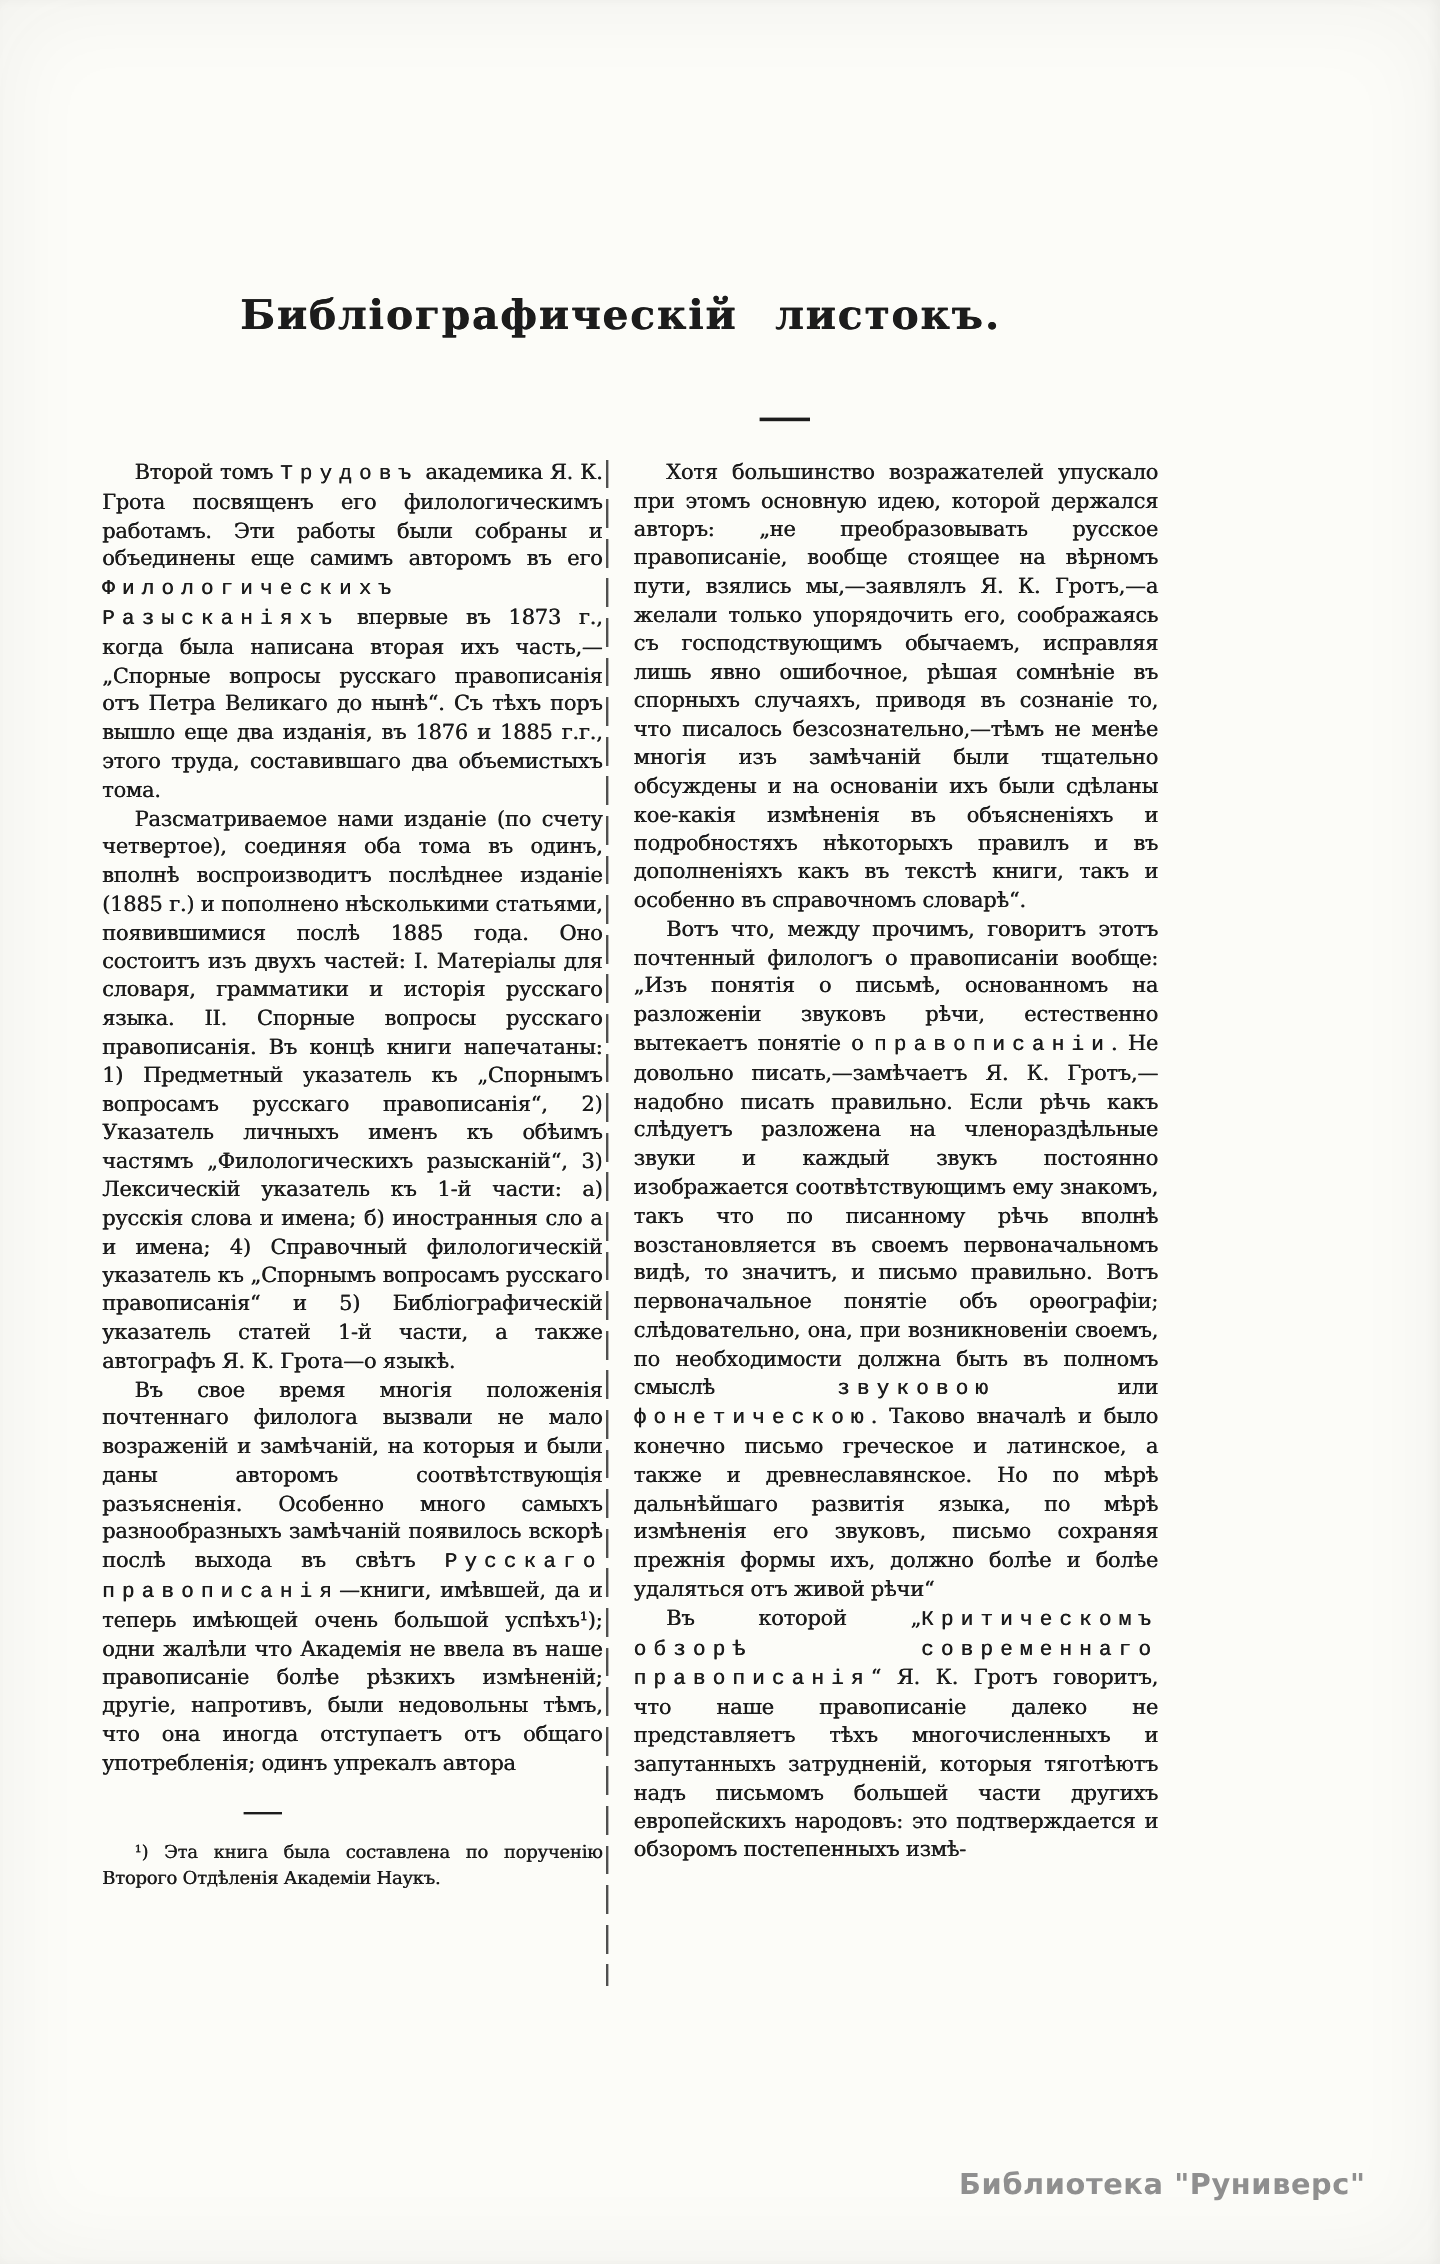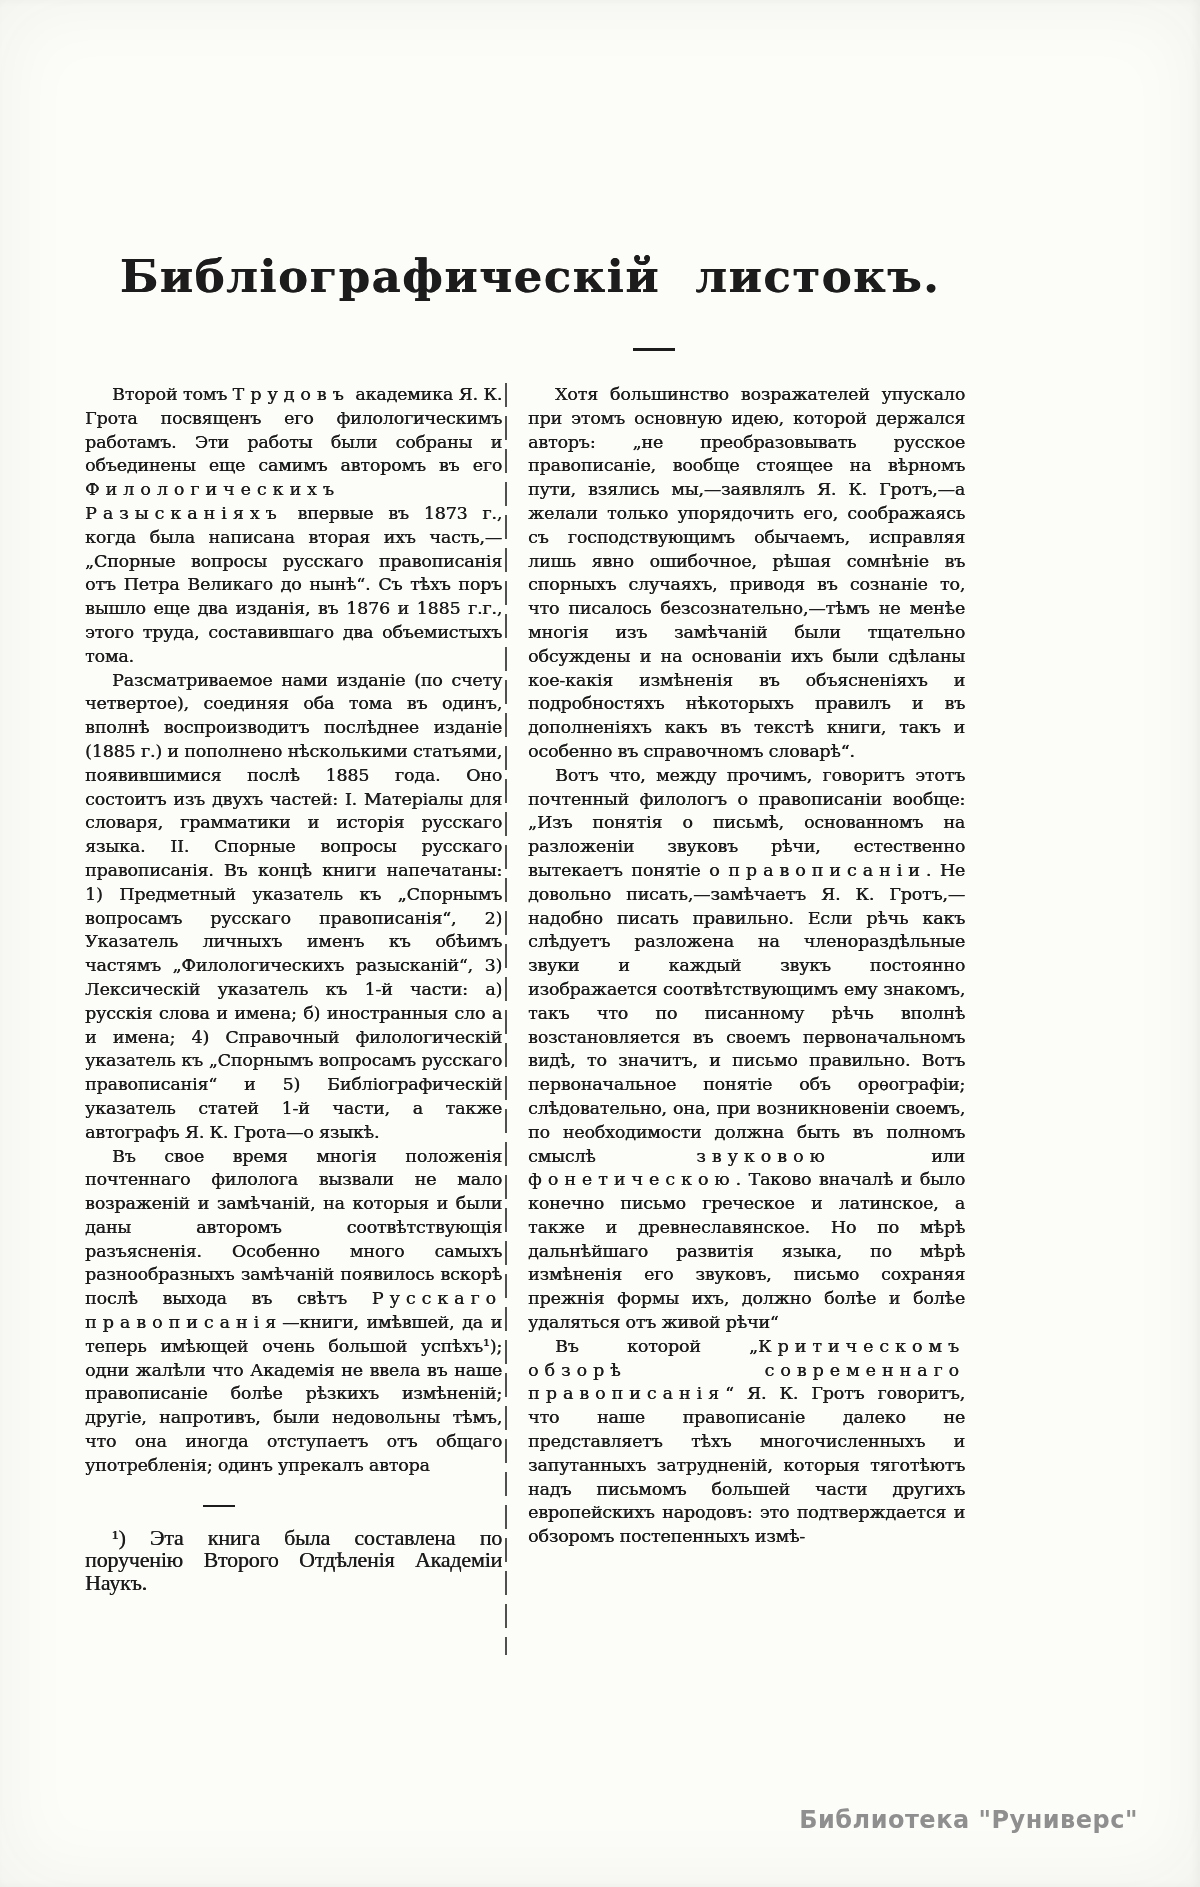--- a/index.html
+++ b/index.html
@@ -7,23 +7,23 @@
     position:relative;
     width:1200px;height:1887px;
     margin:0 auto;
     background:var(--paper,#fcfcf8);
     box-shadow:inset 0 0 80px rgba(40,40,30,0.05), inset -4px 0 10px rgba(0,0,0,0.04);
     overflow:hidden;
     font-family:"DejaVu Serif", serif;
     color:var(--ink,#1c1c1c);
   }
   .page-title{
-    position:absolute;top:220px;left:90px;width:880px;
+    position:absolute;top:220px;left:77px;width:880px;
     text-align:center;
-    font-size:45px;font-weight:bold;
+    font-size:34px;font-weight:bold;
     letter-spacing:1.5px;word-spacing:18px;
     text-shadow:0.4px 0 0 currentColor;
   }
   .title-rule{
     position:absolute;top:348px;left:633px;
     width:42px;height:3px;background:var(--ink,#1c1c1c);
   }
   .columns{
     position:absolute;top:383px;left:85px;width:880px;
     display:flex;align-items:flex-start;
@@ -38,26 +38,26 @@
   .col-right{width:438px;margin-left:21px;}
   .divider{
     width:2px;height:1272px;margin-left:3px;flex:none;
     background:repeating-linear-gradient(to bottom,
       rgba(50,50,50,0.85) 0px, rgba(50,50,50,0.85) 24px,
       rgba(50,50,50,0) 24px, rgba(50,50,50,0) 33px);
   }
   .col p{margin:0;text-indent:27px;}
   .col p.lead{font-weight:bold;margin-bottom:23px;text-shadow:0.5px 0 0 currentColor;}
   .col p.noindent{text-indent:0;}
-  .spaced{letter-spacing:0.34em;}
+  .spaced{letter-spacing:0.34em;font-family:Liberation Mono, monospace;}
   .footnote-rule{
     width:32px;height:2px;background:var(--ink,#1c1c1c);
     margin:27px 0 20px 118px;
   }
-  .footnote{font-size:22px;line-height:22.5px;font-family:Liberation Serif, serif;}
+  .footnote{font-size:15px;line-height:22.5px;}
   .watermark{
     position:absolute;top:1806px;right:62px;
     font-family:"DejaVu Sans", sans-serif;
     font-size:24px;font-weight:bold;
     color:var(--watermark,#8f8f8f);
     letter-spacing:0.5px;
   }
 </style>
 </head>
 <body>

